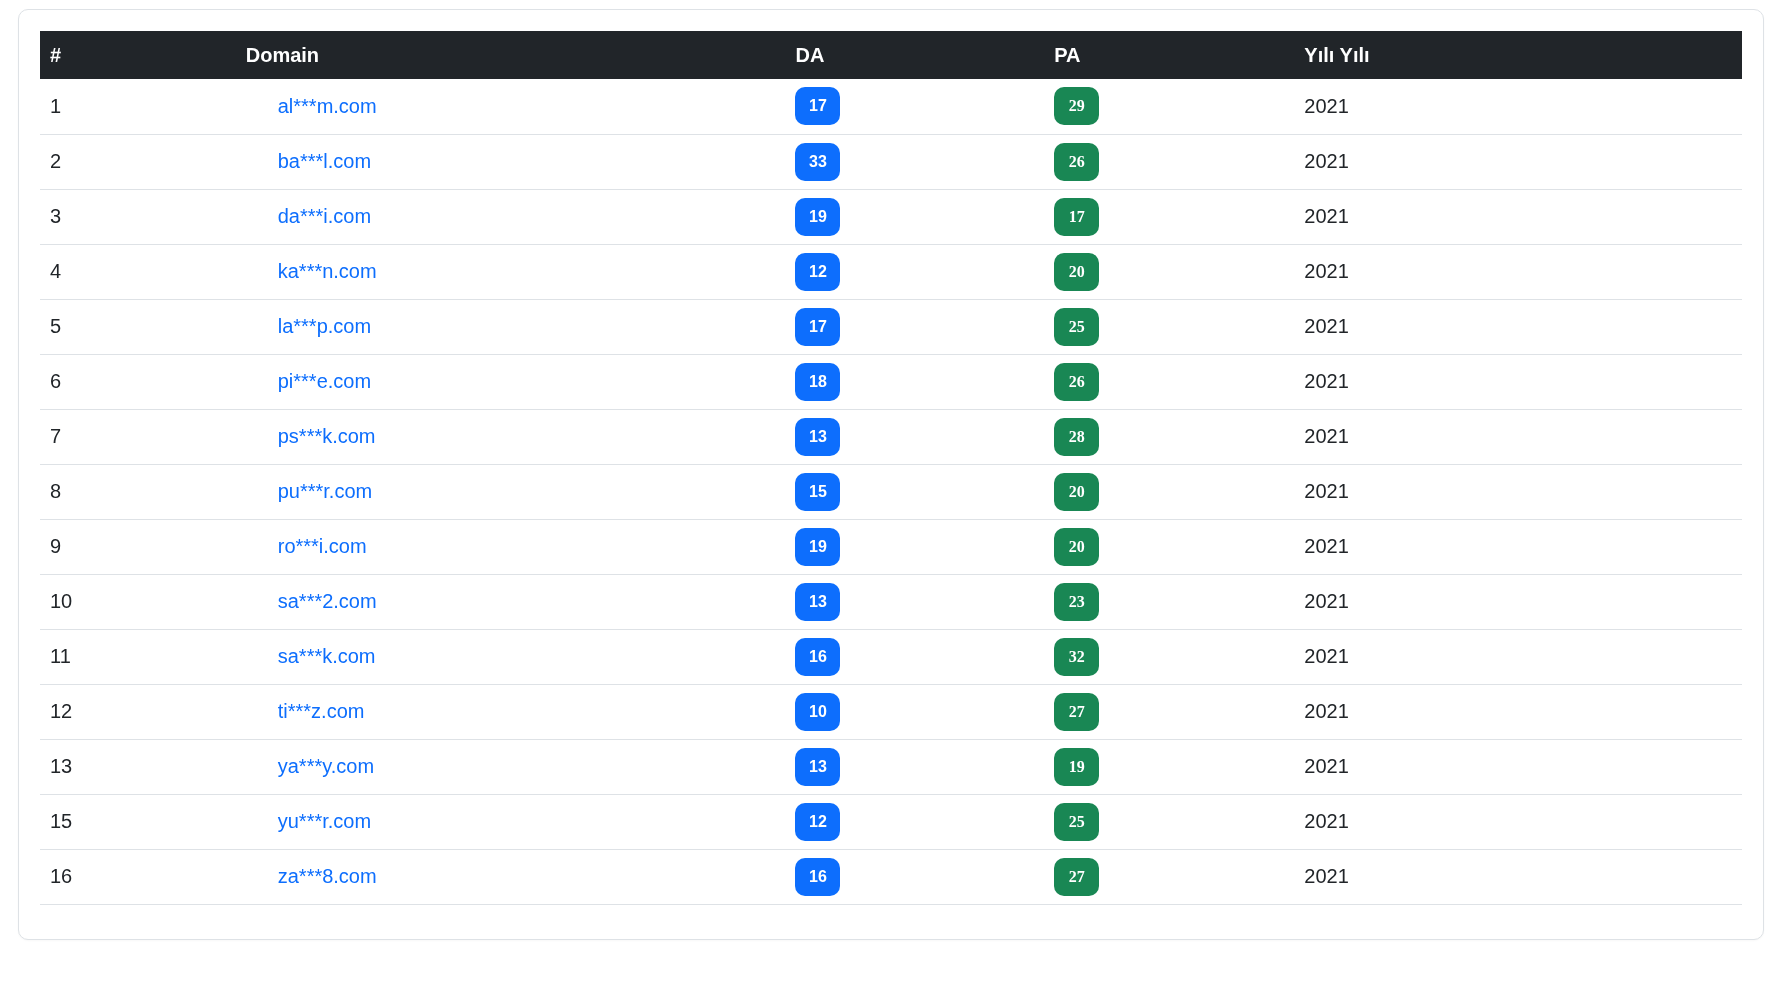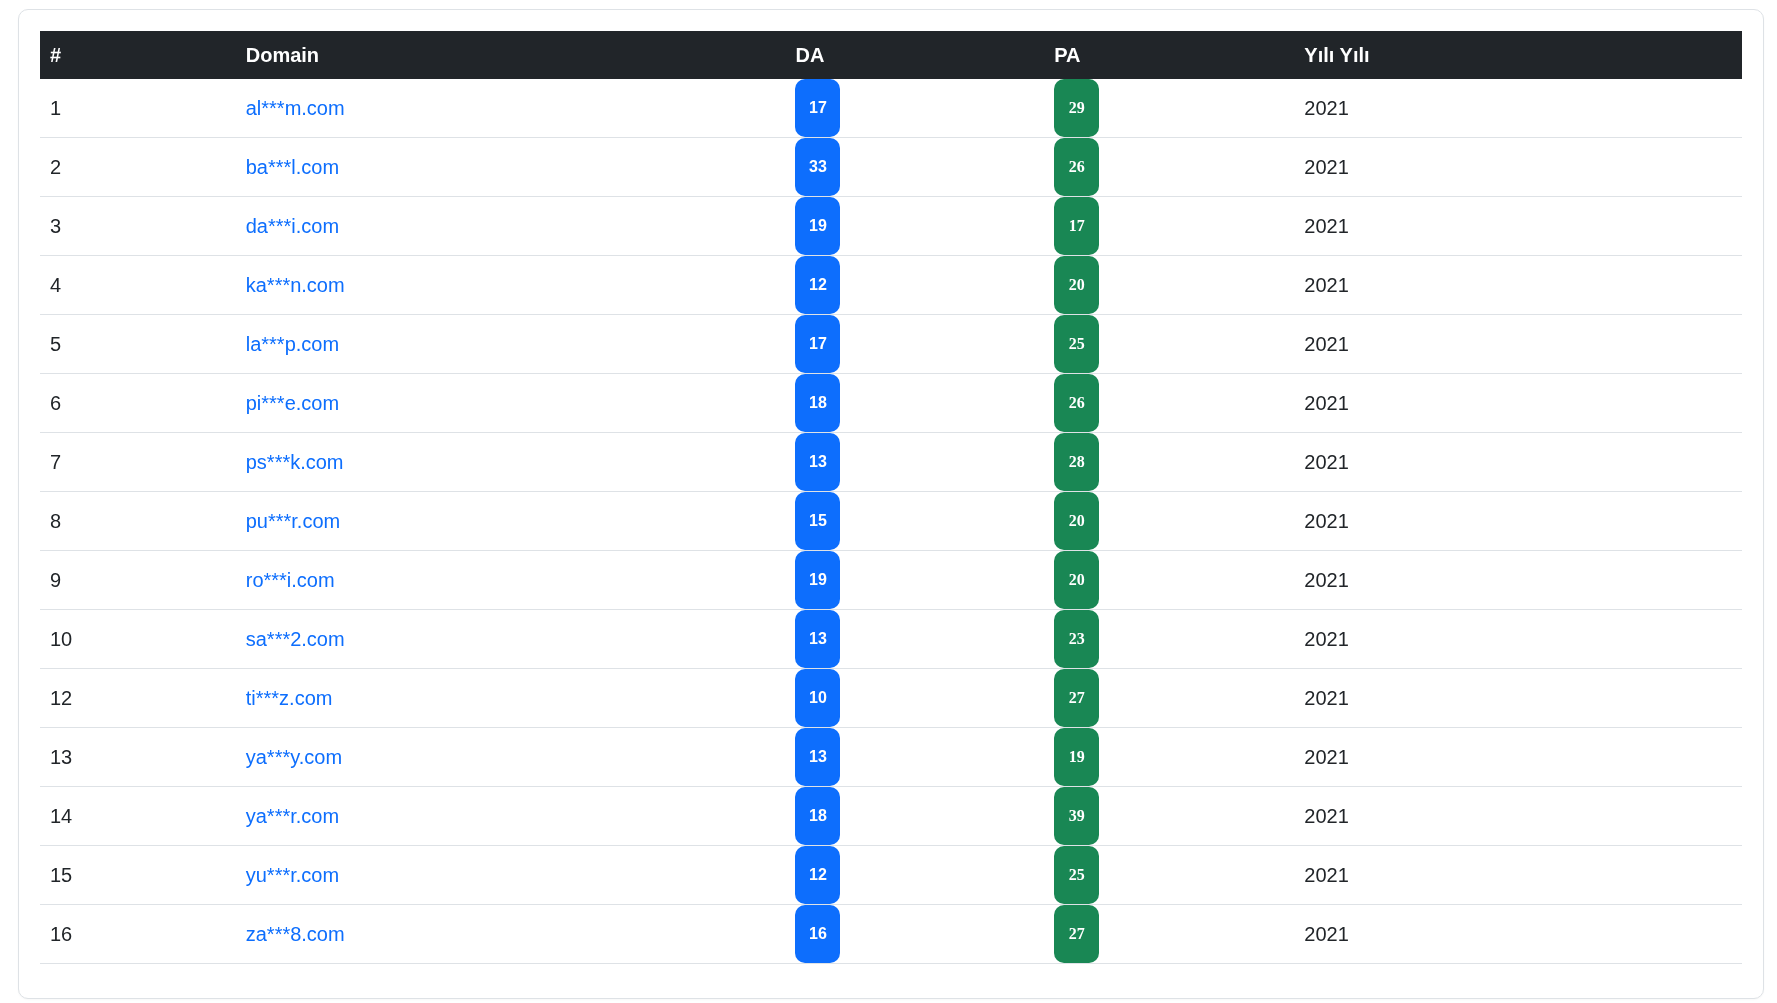--- a/index.html
+++ b/index.html
@@ -53,25 +53,26 @@
     padding: 0 10px;
     height: 55px;
     border-bottom: 1px solid var(--row-border);
     vertical-align: middle;
     white-space: nowrap;
   }
   a.domain-link {
     color: var(--link-color);
     text-decoration: none;
     cursor: pointer;
+    margin-left: 32px;
   }
   .badge {
     display: inline-block;
     min-width: 45px;
-    padding: 18px 12px;
+    padding: 8px 12px;
     border-radius: 10px;
     color: #ffffff;
     font-size: 16px;
     font-weight: 700;
     line-height: 22px;
     text-align: center;
   }
   .badge-da { background: var(--da-badge); }
   .badge-pa { background: var(--pa-badge); font-family: Liberation Serif, serif; }
 </style>
@@ -231,20 +232,33 @@
     </td>
     <td>
       <span class="badge badge-da">13</span>
     </td>
     <td>
       <span class="badge badge-pa">23</span>
     </td>
     <td>2021</td>
   </tr>
 
+  <tr>
+    <td>11</td>
+    <td>
+      <a class="domain-link" href="#">sa***k.com</a>
+    </td>
+    <td>
+      <span class="badge badge-da">16</span>
+    </td>
+    <td>
+      <span class="badge badge-pa">32</span>
+    </td>
+    <td>2021</td>
+  </tr>
 
   <tr>
     <td>12</td>
     <td>
       <a class="domain-link" href="#">ti***z.com</a>
     </td>
     <td>
       <span class="badge badge-da">10</span>
     </td>
     <td>
@@ -260,33 +274,20 @@
     </td>
     <td>
       <span class="badge badge-da">13</span>
     </td>
     <td>
       <span class="badge badge-pa">19</span>
     </td>
     <td>2021</td>
   </tr>
 
-  <tr>
-    <td>14</td>
-    <td>
-      <a class="domain-link" href="#">ya***r.com</a>
-    </td>
-    <td>
-      <span class="badge badge-da">18</span>
-    </td>
-    <td>
-      <span class="badge badge-pa">39</span>
-    </td>
-    <td>2021</td>
-  </tr>
 
   <tr>
     <td>15</td>
     <td>
       <a class="domain-link" href="#">yu***r.com</a>
     </td>
     <td>
       <span class="badge badge-da">12</span>
     </td>
     <td>

